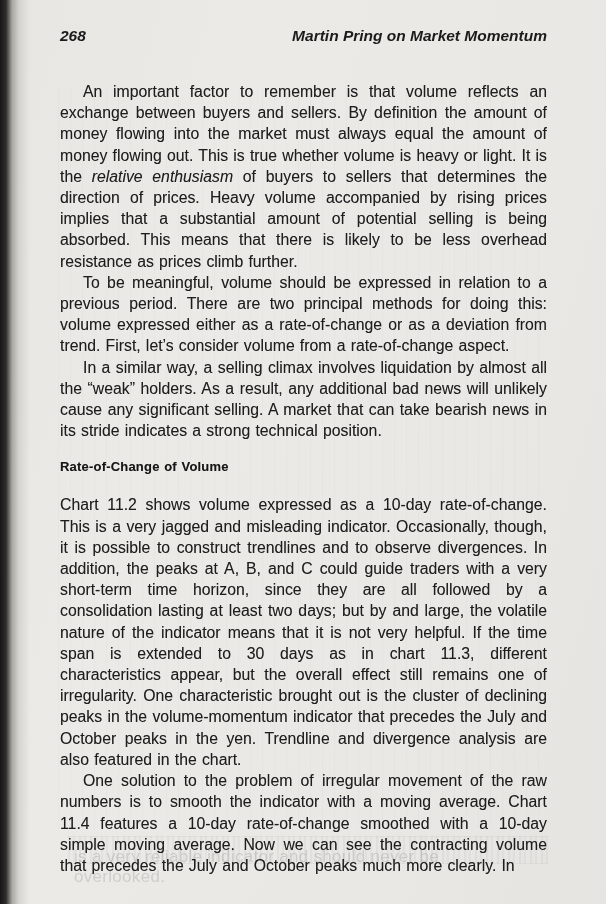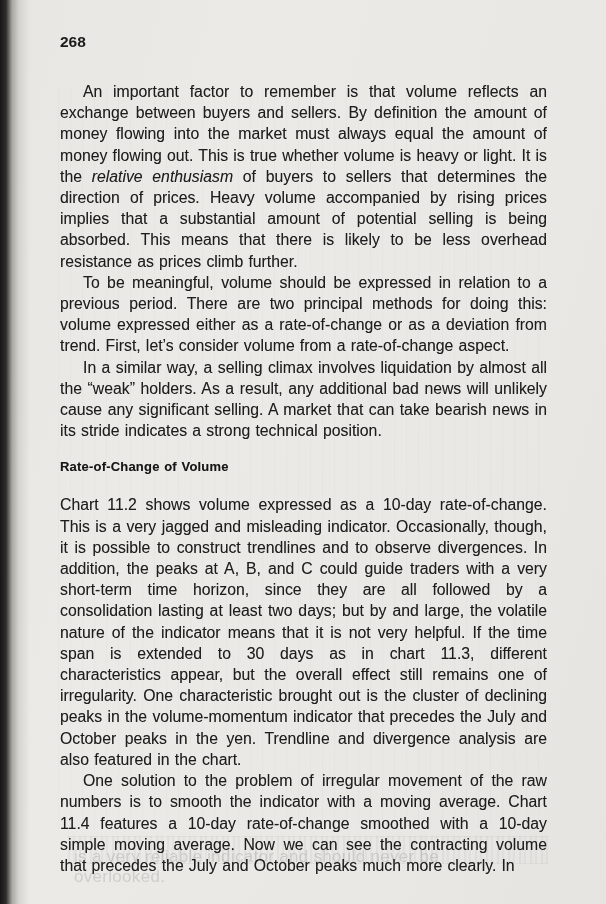--- a/index.html
+++ b/index.html
@@ -21,30 +21,31 @@
     background: linear-gradient(90deg,
       #161616 0px,
       #2e2d2b 6px,
       rgba(90,88,84,0.45) 12px,
       rgba(120,118,114,0.18) 19px,
       rgba(150,148,144,0) 30px);
     z-index: 3;
   }
   .page-header {
     position: absolute;
-    top: 33px;
+    top: 27px;
     left: 60px;
     width: 487px;
     display: flex;
     justify-content: space-between;
     align-items: baseline;
     font-size: 15.5px;
     font-weight: bold;
     color: #1b1b1b;
     z-index: 2;
+    font-style: italic;
   }
   .page-body {
     position: absolute;
     top: 81px;
     left: 60px;
     width: 487px;
     font-size: 15.8px;
     line-height: 21.2px;
     color: #1d1d1d;
     text-align: justify;
@@ -109,20 +110,21 @@
 </head>
 <body>
 
 <div class="scan-edge-left"></div>
 <div class="grid-bleed"></div>
 <div class="bar-bleed"></div>
 <div class="bleed-text">is a very reliable indicator and should never be overlooked.</div>
 
 <header class="page-header">
   <span>268</span>
+  <span>Martin Pring on Market Momentum</span>
 </header>
 
 <main class="page-body">
   <p class="indent"><span>An important factor to remember is that volume reflects an exchange between buyers and sellers. By definition the amount of money flowing into the market must always equal the amount of money flowing out. This is true whether volume is heavy or light. It is the </span><em>relative enthusiasm</em><span> of buyers to sellers that determines the direction of prices. Heavy volume accompanied by rising prices implies that a substantial amount of potential selling is being absorbed. This means that there is likely to be less overhead resistance as prices climb further.</span></p>
   <p class="indent">To be meaningful, volume should be expressed in relation to a previous period. There are two principal methods for doing this: volume expressed either as a rate-of-change or as a deviation from trend. First, let’s consider volume from a rate-of-change aspect.</p>
   <p class="indent">In a similar way, a selling climax involves liquidation by almost all the “weak” holders. As a result, any additional bad news will unlikely cause any significant selling. A market that can take bearish news in its stride indicates a strong technical position.</p>
   <h2 class="section-heading">Rate-of-Change of Volume</h2>
   <p>Chart 11.2 shows volume expressed as a 10-day rate-of-change. This is a very jagged and misleading indicator. Occasionally, though, it is possible to construct trendlines and to observe divergences. In addition, the peaks at A, B, and C could guide traders with a very short-term time horizon, since they are all followed by a consolidation lasting at least two days; but by and large, the volatile nature of the indicator means that it is not very helpful. If the time span is extended to 30 days as in chart 11.3, different characteristics appear, but the overall effect still remains one of irregularity. One characteristic brought out is the cluster of declining peaks in the volume-momentum indicator that precedes the July and October peaks in the yen. Trendline and divergence analysis are also featured in the chart.</p>
   <p class="indent">One solution to the problem of irregular movement of the raw numbers is to smooth the indicator with a moving average. Chart 11.4 features a 10-day rate-of-change smoothed with a 10-day simple moving average. Now we can see the contracting volume that precedes the July and October peaks much more clearly. In</p>
 </main>

